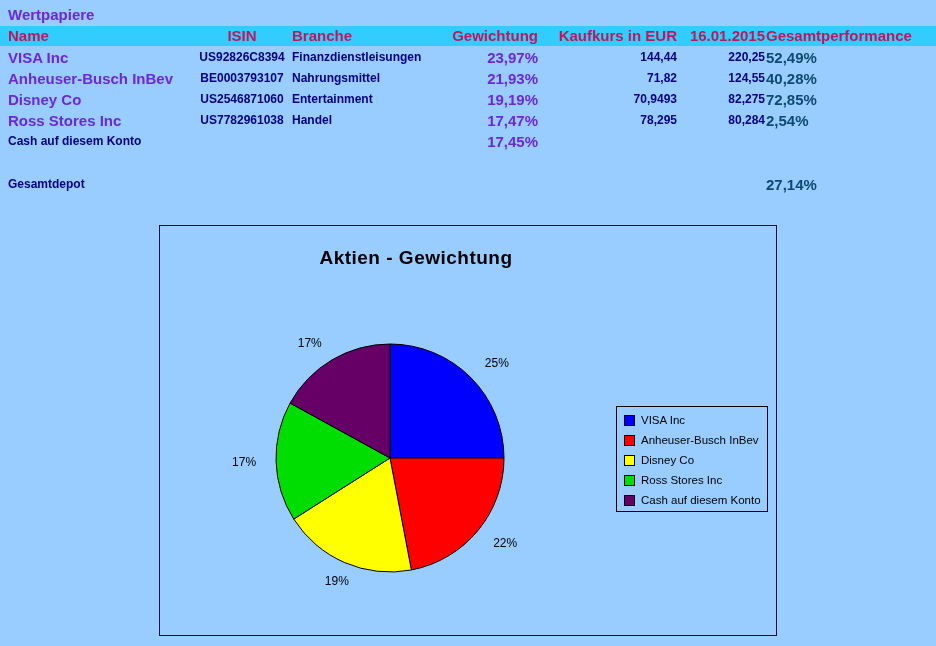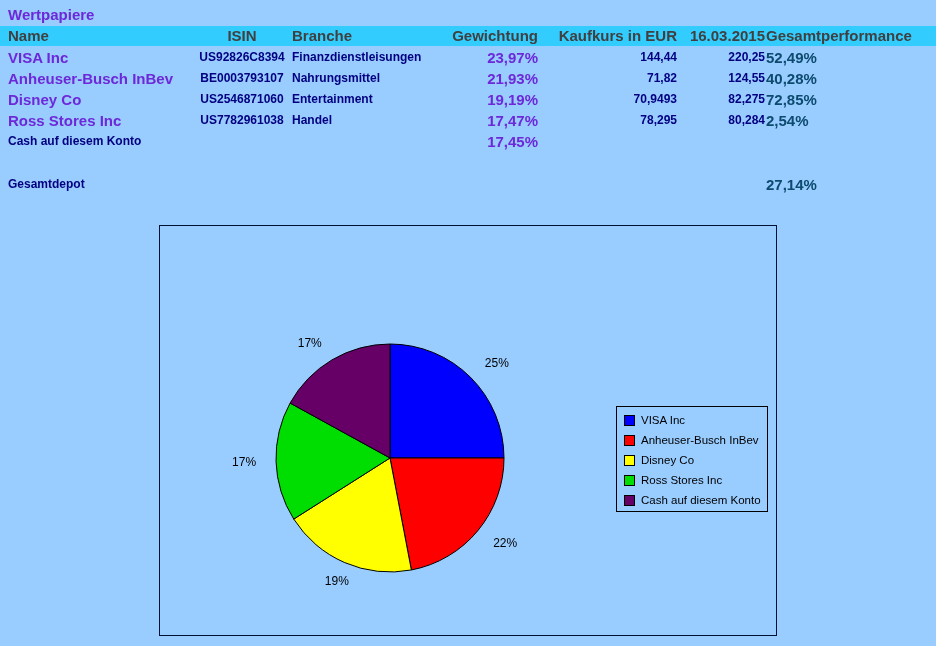--- a/index.html
+++ b/index.html
@@ -10,21 +10,21 @@
   }
   .abs{position:absolute;}
   
   .t-lg{font-size:15px;font-weight:bold;color:#6d28d9;}
   .t-sm{font-size:12px;font-weight:bold;color:#000080;}
   .t-green{color:#0c4a6e;}
   
   .sheet-title{top:5px;left:8px;height:20px;line-height:20px;}
   
   .head-band{top:26px;left:0;width:936px;height:20px;background:#33CCFF;}
-  .hcell{top:26px;height:20px;line-height:20px;font-size:15px;font-weight:bold;color:#404040;white-space:nowrap;}
+  .hcell{top:26px;height:20px;line-height:20px;font-size:15px;font-weight:bold;color:#be185d;white-space:nowrap;}
   
   .c-name   {left:8px;   width:182px;}
   .c-isin   {left:196px; width:92px;text-align:center;}
   .c-branche{left:292px; width:150px;}
   .c-gew    {left:430px; width:108px; text-align:right;}
   .c-kauf   {left:545px; width:132px; text-align:right;}
   .c-date   {left:681px; width:84px;  text-align:right;}
   .c-perf   {left:766px; width:168px; }
   
   .rcell{height:21px;line-height:21px;white-space:nowrap;}
@@ -55,21 +55,21 @@
 <body>
 
 <div class="abs sheet-title t-lg">Wertpapiere</div>
 
 <div class="abs head-band"></div>
 <div class="abs hcell c-name">Name</div>
 <div class="abs hcell c-isin">ISIN</div>
 <div class="abs hcell c-branche">Branche</div>
 <div class="abs hcell c-gew">Gewichtung</div>
 <div class="abs hcell c-kauf">Kaufkurs in EUR</div>
-<div class="abs hcell c-date">16.03.2015</div>
+<div class="abs hcell c-date">16.01.2015</div>
 <div class="abs hcell c-perf">Gesamtperformance</div>
 
 <div>
   <div class="abs rcell r0 c-name t-lg">VISA Inc</div>
   <div class="abs rcell r0 c-isin t-sm">US92826C8394</div>
   <div class="abs rcell r0 c-branche t-sm">Finanzdienstleisungen</div>
   <div class="abs rcell r0 c-gew t-lg">23,97%</div>
   <div class="abs rcell r0 c-kauf t-sm">144,44</div>
   <div class="abs rcell r0 c-date t-sm">220,25</div>
   <div class="abs rcell r0 c-perf t-lg t-green">52,49%</div>
@@ -109,20 +109,21 @@
   <div class="abs rcell r4 c-name t-sm">Cash auf diesem Konto</div>
   <div class="abs rcell r4 c-gew t-lg">17,45%</div>
 </div>
 
 <div>
   <div class="abs rcell rsum c-name t-sm">Gesamtdepot</div>
   <div class="abs rcell rsum c-perf t-lg t-green">27,14%</div>
 </div>
 
 <div class="abs chart-box">
+  <div class="abs chart-title">Aktien - Gewichtung</div>
 
   <svg id="pie-svg" width="616" height="409" viewBox="0 0 616 409" style="position:absolute;left:0;top:0;">
       <path d="M230,232 L230.00,118.00 A114,114 0 0 1 344.00,232.00 Z" fill="#0000FF" stroke="#000000" stroke-width="1"></path>
       <text x="324.8" y="141.2" text-anchor="start" font-size="12" fill="#000000" font-family="&quot;Liberation Sans&quot;, sans-serif">25%</text>
       <path d="M230,232 L344.00,232.00 A114,114 0 0 1 251.36,343.98 Z" fill="#FF0000" stroke="#000000" stroke-width="1"></path>
       <text x="333.2" y="321.4" text-anchor="start" font-size="12" fill="#000000" font-family="&quot;Liberation Sans&quot;, sans-serif">22%</text>
       <path d="M230,232 L251.36,343.98 A114,114 0 0 1 133.75,293.08 Z" fill="#FFFF00" stroke="#000000" stroke-width="1"></path>
       <text x="176.8" y="359.0" text-anchor="middle" font-size="12" fill="#000000" font-family="&quot;Liberation Sans&quot;, sans-serif">19%</text>
       <path d="M230,232 L133.75,293.08 A114,114 0 0 1 130.10,177.08 Z" fill="#00DD00" stroke="#000000" stroke-width="1"></path>
       <text x="96.1" y="240.2" text-anchor="end" font-size="12" fill="#000000" font-family="&quot;Liberation Sans&quot;, sans-serif">17%</text>

